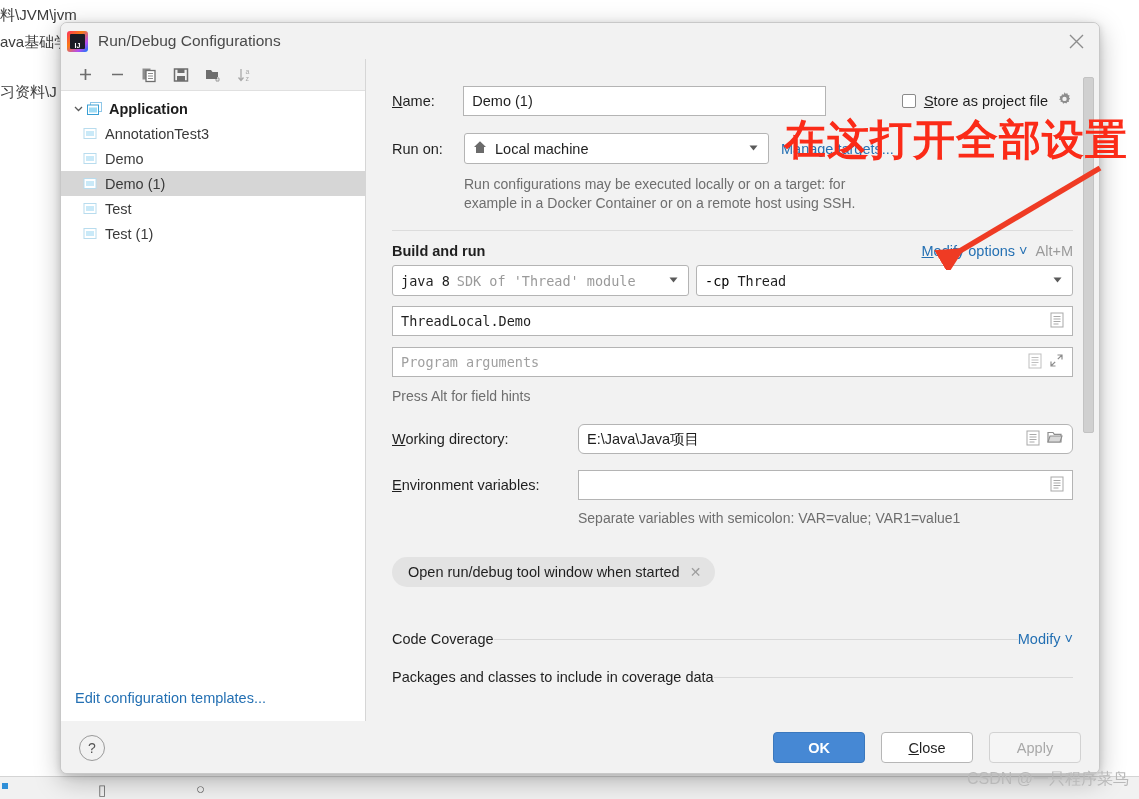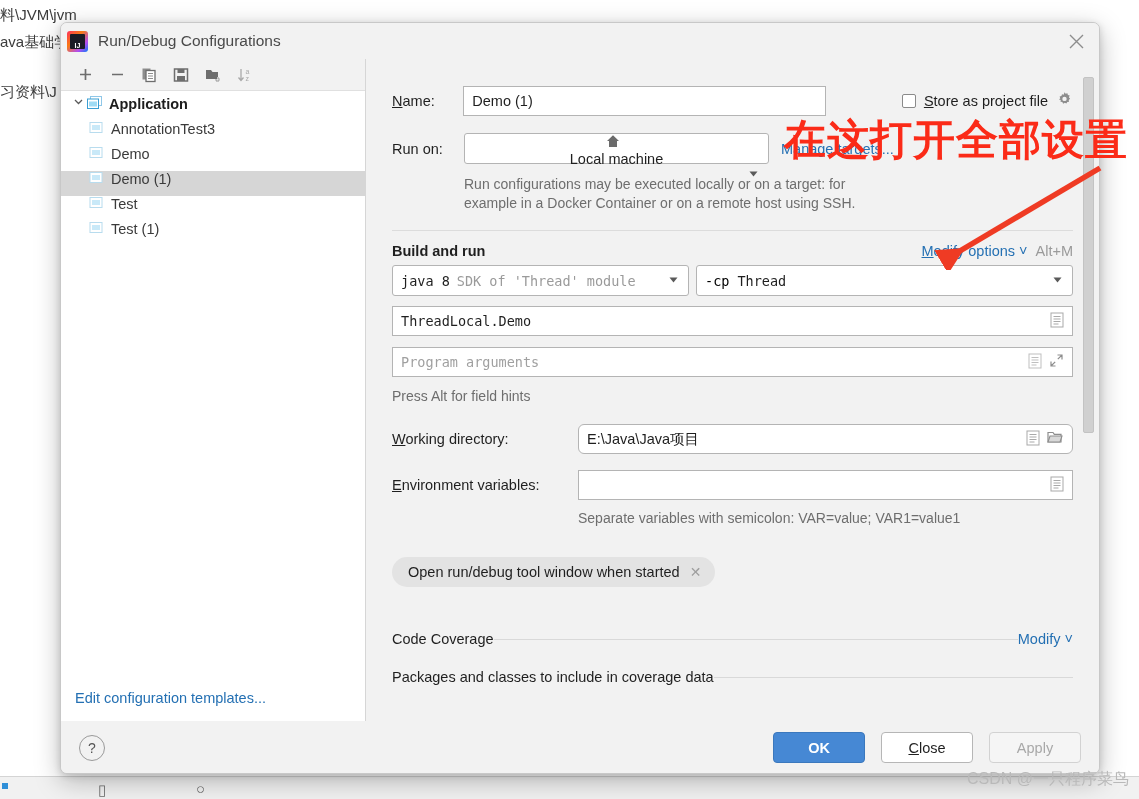--- a/index.html
+++ b/index.html
@@ -79,31 +79,31 @@
     display:flex; align-items:center; gap:0px; padding-left:8px;
   }
   .tb-btn {
     width:32px; height:28px; display:flex; align-items:center; justify-content:center;
     cursor:pointer; color:#6e6e6e;
   }
   .tb-btn svg { display:block; }
 
   .tree { flex:1; overflow:hidden; padding-top:5px; background:#fff; }
   .tree-row {
-    height:25px; display:flex; align-items:flex-start; padding-left:8px;
+    height:25px; display:flex; align-items:center; padding-left:8px;
     font-size:14.5px; color:#3a3a3a; cursor:pointer; white-space:nowrap;
   }
   .tree-row.group { font-weight:700; color:#1d1d1d; }
   .tree-row.selected { background:#d6d6d6; }
   .chev {
     width:18px; display:flex; align-items:center; justify-content:center;
     color:#5a5a5a; font-size:11px; flex:none;
   }
   .cfg-icon { width:15px; height:13px; margin-right:7px; flex:none; }
-  .child-indent { padding-left:28px; }
+  .child-indent { padding-left:22px; }
 
   .lp-footer {
     height:46px; display:flex; align-items:center; padding-left:14px;
     background:#ffffff;
   }
   .link { color:#2470b3; font-size:14.5px; cursor:pointer; }
 
   
   .right-pane { flex:1; position:relative; background:#f2f2f2; overflow:hidden; }
   .rp-scroll { position:absolute; inset:0; padding:14px 26px 0 26px; }
@@ -357,21 +357,21 @@
                 <svg width="17" height="17" viewBox="0 0 17 17">
                   <path d="M8.5 1.2l1.1 1.5 1.8-.5.5 1.8 1.8.6-.8 1.7 1.2 1.4-1.4 1.2.4 1.8-1.8.3-.9 1.6-1.6-.8-1.6.9-.9-1.6-1.8-.3.3-1.8L3 8.5 4.3 7.2l-.7-1.7L5.4 5l.6-1.8 1.7.5z" fill="#8d8d8d"></path>
                   <circle cx="8.5" cy="7.9" r="2.2" fill="#f2f2f2"></circle>
                 </svg>
               </span>
             </div>
           </div>
 
           <div class="frow" style="margin-top:17px;">
             <div class="flabel" style="width:72px;">Run on:</div>
-            <div class="combo" style="width:305px;flex-direction:column;">
+            <div class="combo" style="width:305px;">
               <span style="margin-right:8px;">
                 <svg width="14" height="14" viewBox="0 0 14 14">
                     <path d="M7 1.3L13 7h-2v6H3V7H1z" fill="#6b6b6b"></path>
                   </svg>
               </span>
               <span>Local machine</span>
               <span class="arrow">
                 <svg width="13" height="13" viewBox="0 0 13 13">
                     <path d="M2.5 4.5h8l-4 5z" fill="#5a5a5a"></path>
                   </svg>

